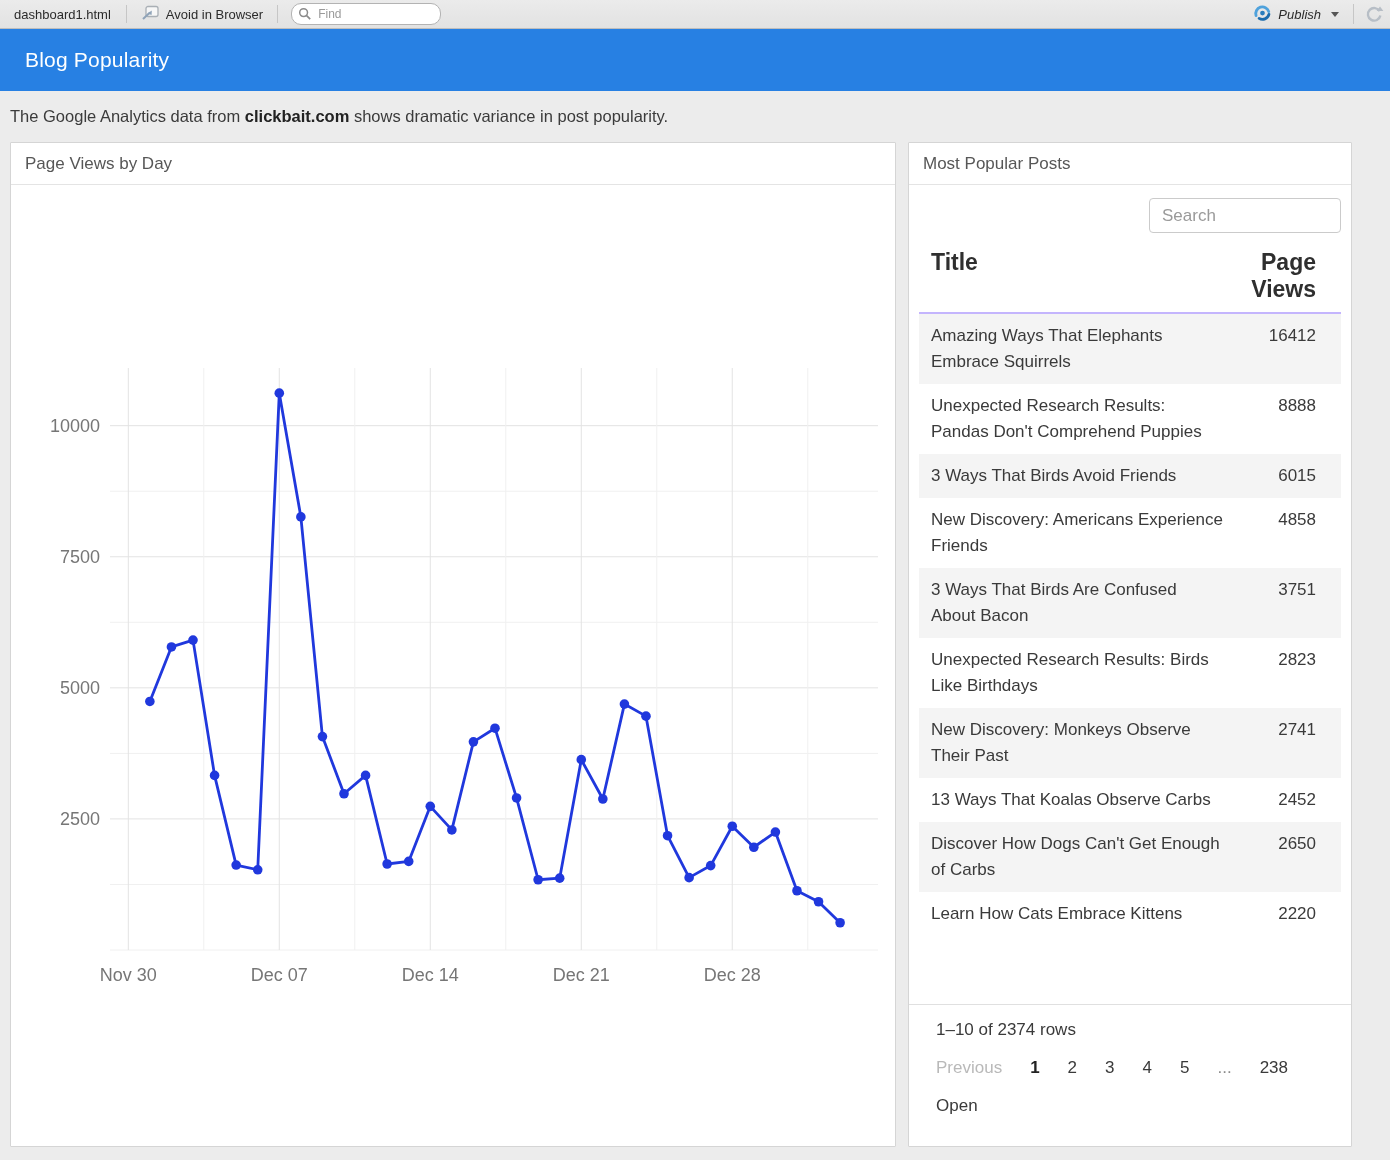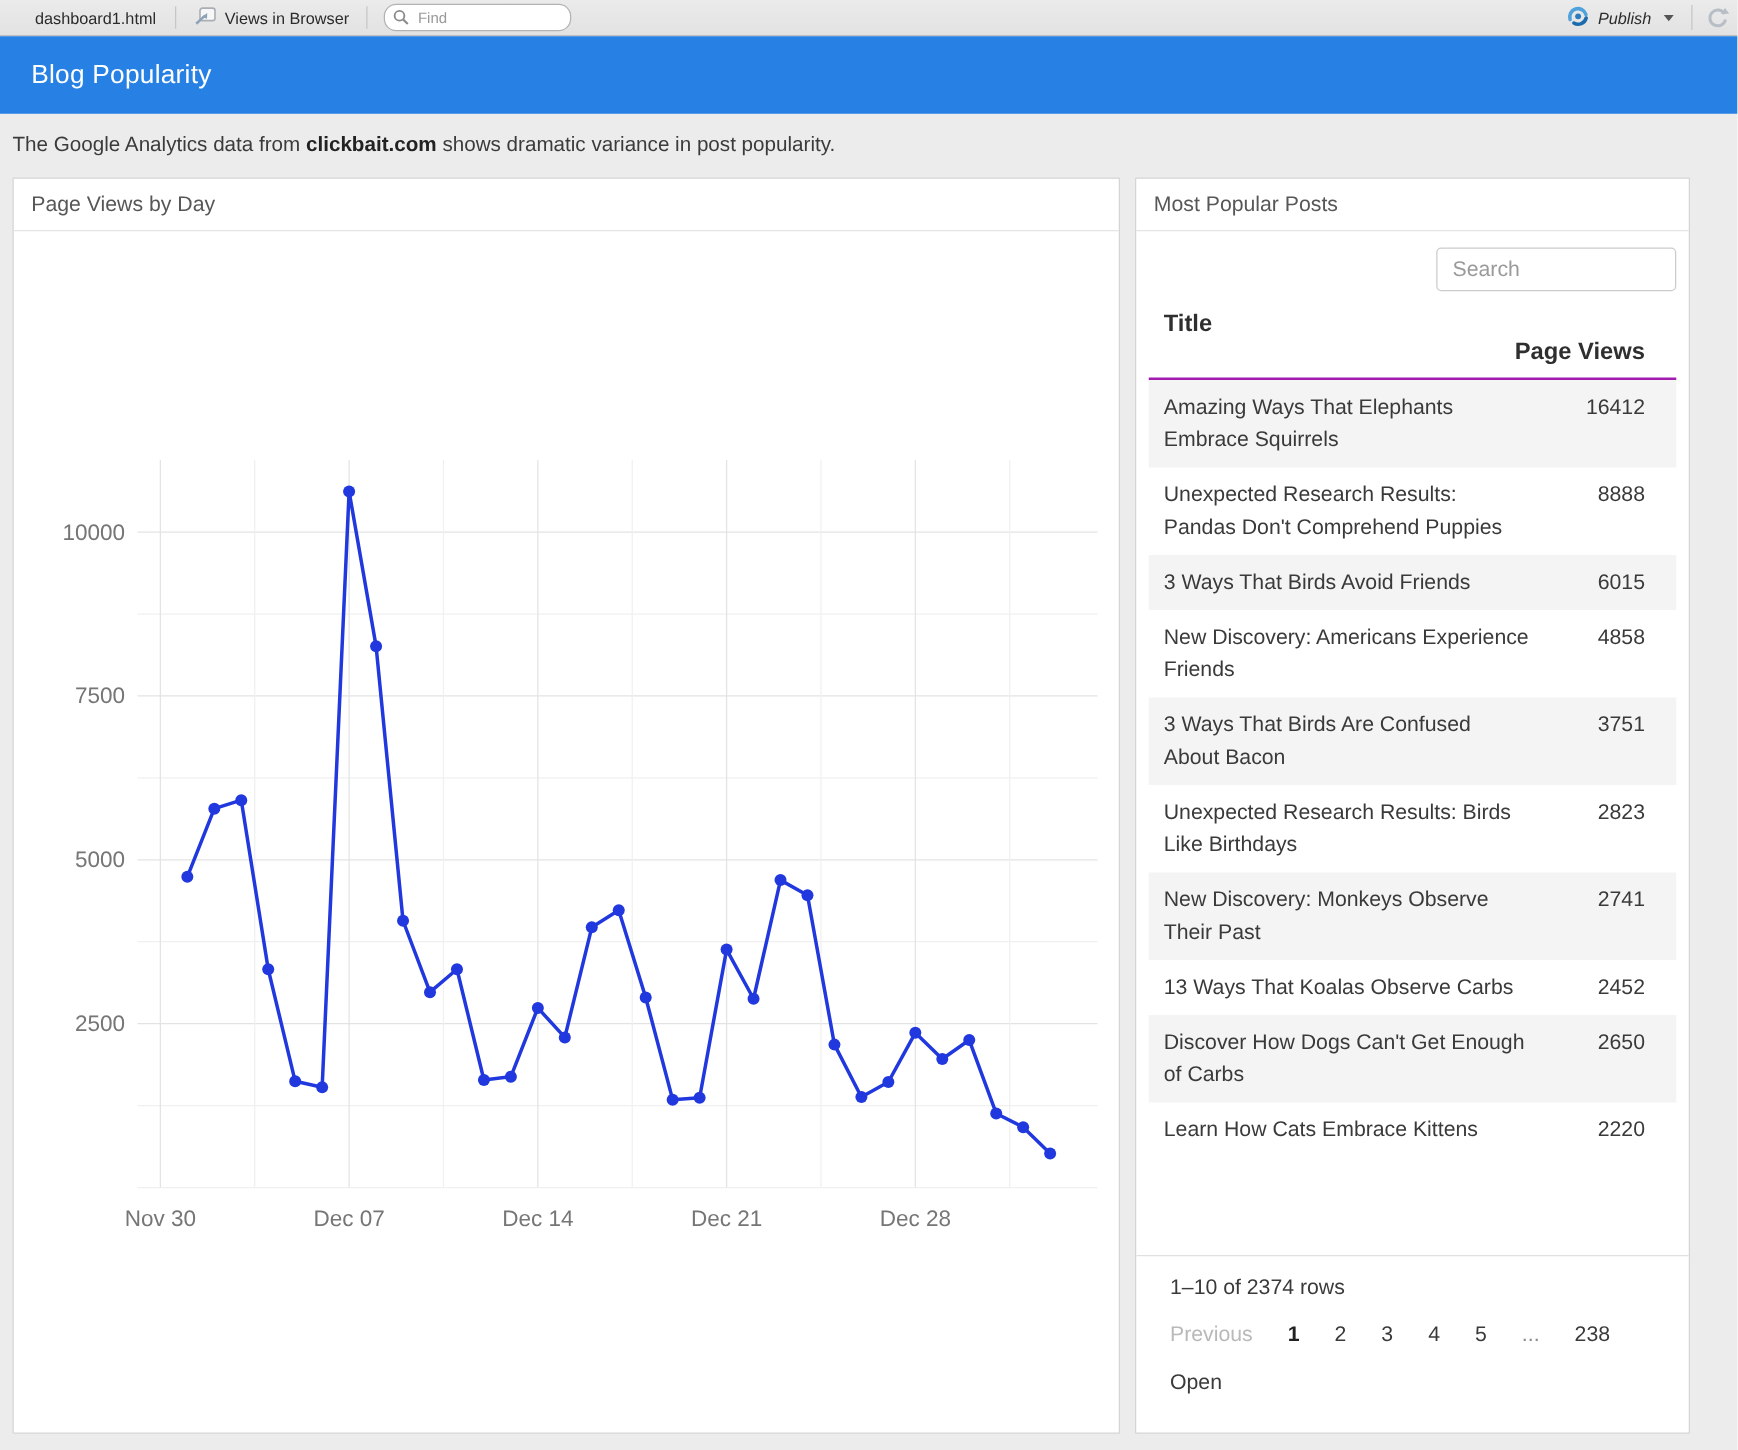--- a/index.html
+++ b/index.html
@@ -9,21 +9,21 @@
     -webkit-font-smoothing:antialiased;
   }
 
   
   .toolbar {
     position:absolute; top:0; left:0; right:0; height:28px;
     background:linear-gradient(#ebebeb,#e2e2e2);
     border-bottom:1px solid #bdbdbd;
     display:flex; align-items:center; font-size:13px; color:#2b2b2b;
   }
-  .tb-tab { padding:0 15px 0 14px;margin-left:14px; }
+  .tb-tab { padding:0 15px 0 14px; }
   .tb-sep { width:1px; height:18px; background:#c6c6c6; }
   .tb-open { display:flex; align-items:center; gap:6px; padding:0 14px; cursor:default; }
   .find-wrap { position:relative; margin-left:13px; }
   .find-input {
     width:112px; height:20px; border:1px solid #b3b3b3; border-radius:10px;
     background:#fff; padding:0 10px 0 26px; font-size:12px; color:#444; outline:none;
     font-family:"Liberation Sans", sans-serif;
   }
   .find-input::placeholder { color:#9a9a9a; }
   .find-icon { position:absolute; left:7px; top:4px; }
@@ -53,21 +53,21 @@
   #chart-svg text { font-family:"Liberation Sans", sans-serif; font-size:18px; fill:#767676; }
 
   
   .search-input {
     display:block; margin:13px 10px 10px auto; width:168px; height:33px;
     border:1px solid #cbcbcb; border-radius:4px; font-size:17px; color:#333;
     padding:0 10px 0 12px; outline:none; font-family:"Liberation Sans", sans-serif;
   }
   .search-input::placeholder { color:#9a9a9a; }
   .ptable { margin:8px 10px 0 10px; }
-  .thead { display:flex; padding:6px 25px 9px 12px; font-size:19px; font-weight:700; color:#2f2f2f; border-bottom:2px solid #a21caf;flex-direction:column; }
+  .thead { display:flex; padding:6px 25px 9px 12px; font-size:23px; font-weight:700; color:#2f2f2f; border-bottom:2px solid #c4b5fd; }
   .th-title { width:292px; }
   .th-views { flex:1; text-align:right; }
   .trow { display:flex; padding:9px 25px 9px 12px; font-size:17px; color:#3a3a3a; line-height:26px; }
   .trow.striped { background:#f4f4f4;gap:24px; }
   .tcell-title { width:292px; }
   .tcell-views { flex:1; text-align:right; white-space:nowrap; }
 
   .pfooter {
     position:absolute; bottom:0; left:0; right:0; height:142px; box-sizing:border-box;
     border-top:1px solid #e0e0e0; padding:15px 14px 0 27px; font-size:17px; color:#3a3a3a;
@@ -87,21 +87,21 @@
   <div class="tb-tab">dashboard1.html</div>
   <div class="tb-sep"></div>
   <div class="tb-open">
     <span>
       <svg width="19" height="17" viewBox="0 0 19 17">
         <rect x="5" y="2.5" width="12" height="10" rx="2" fill="#f7f7f7" stroke="#a9afb5" stroke-width="1.3"></rect>
         <path d="M2 15 L9 8.5" stroke="#8fa3b8" stroke-width="2" fill="none"></path>
         <polygon points="10.8,6.4 10.6,11 6.4,9.6" fill="#8fa3b8"></polygon>
       </svg>
     </span>
-    <span>Views in Browser</span>
+    <span>Avoid in Browser</span>
   </div>
   <div class="tb-sep"></div>
   <div class="find-wrap">
     <span class="find-icon">
       <svg width="14" height="14" viewBox="0 0 14 14">
         <circle cx="5.6" cy="5.6" r="3.9" fill="none" stroke="#8b8b8b" stroke-width="1.5"></circle>
         <path d="M8.6 8.6 L12.2 12.2" stroke="#8b8b8b" stroke-width="1.7"></path>
       </svg>
     </span>
     <input class="find-input" type="text" placeholder="Find" style="">

